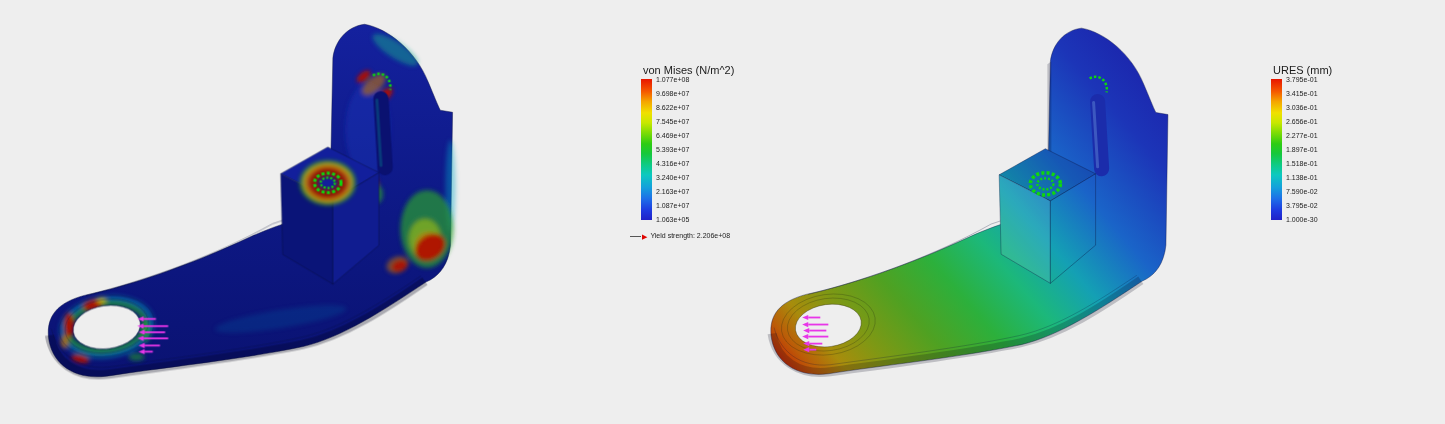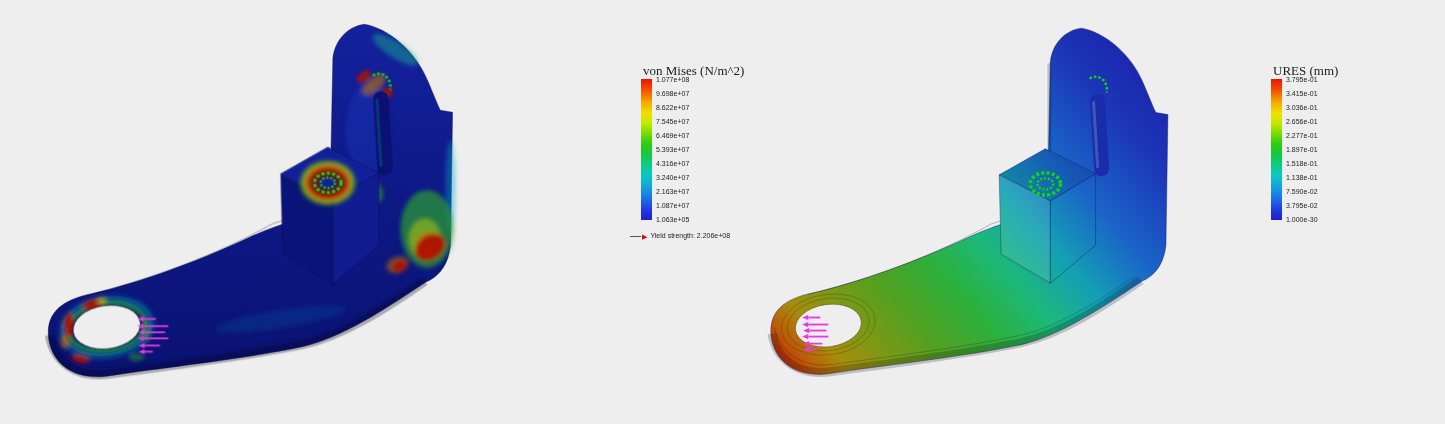--- a/index.html
+++ b/index.html
@@ -1,19 +1,19 @@
 <!DOCTYPE html>
 <html><head>
 <meta charset="utf-8">
 <style>
   html,body{margin:0;padding:0;background:#eeeeee;font-family:"Liberation Sans",sans-serif;}
   .stage{position:relative;width:1445px;height:424px;background:#eeeeee;overflow:hidden;}
   .viewport-svg{position:absolute;}
   .legend{position:absolute;color:#1b1b1b;}
-  .legend-title{font-size:13px;line-height:9px;margin-left:2px;margin-bottom:4px;white-space:nowrap;font-family:Liberation Serif, serif;}
+  .legend-title{font-size:11px;line-height:9px;margin-left:2px;margin-bottom:4px;white-space:nowrap;}
   .legend-row{display:flex;gap:4px;align-items:flex-start;}
   .legend-bar{width:11px;height:141px;
     background:linear-gradient(to bottom,
       #e81500 0%, #f55a00 9%, #f5a500 16%, #f0e000 24%, #c8e800 31%,
       #7fdc05 38%, #2ecc12 46%, #16c83c 53%, #0ecb86 61%, #0cc9c0 68%,
       #14a0dc 77%, #1e6ee8 85%, #1e3ae0 93%, #2020c8 100%);}
   .legend-labels{display:flex;flex-direction:column;justify-content:space-between;height:147px;margin-top:-3px;}
   .legend-labels span{font-size:7px;line-height:7px;white-space:nowrap;}
   .yield-row{display:flex;align-items:center;margin-top:9px;margin-left:-11px;white-space:nowrap;}
   .yield-dash{width:11px;height:1px;background:#555;}

